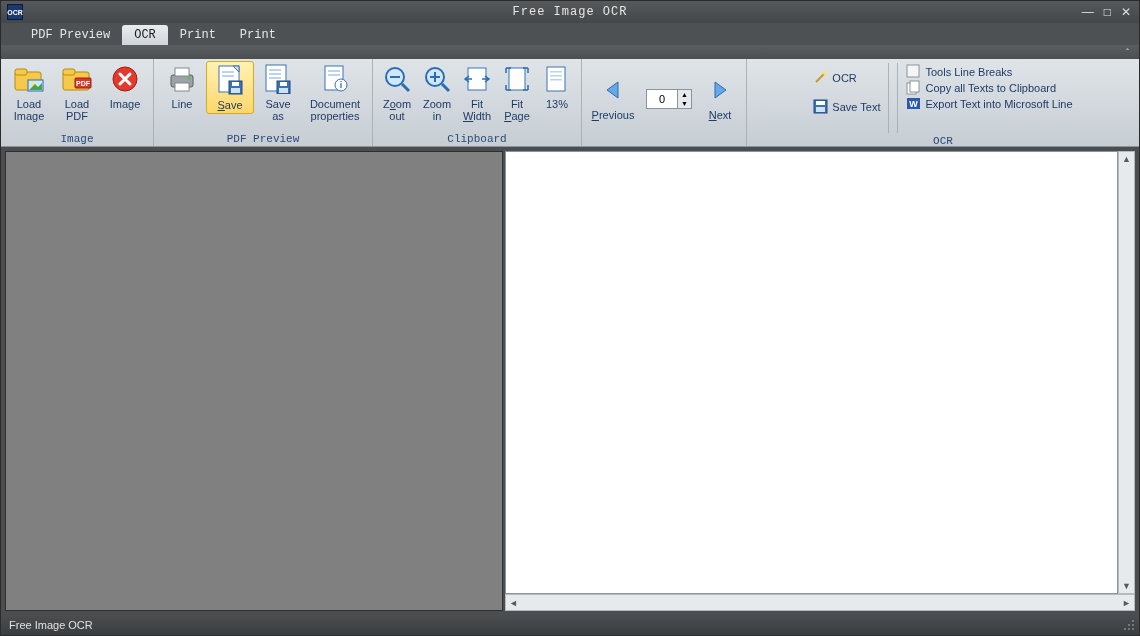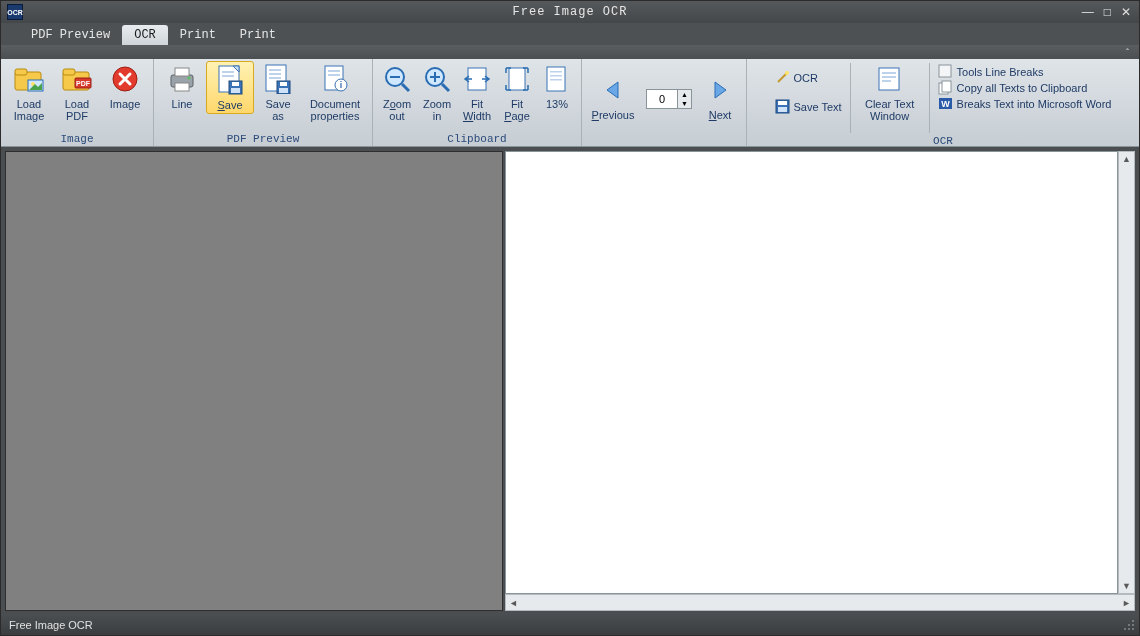--- a/index.html
+++ b/index.html
@@ -282,31 +282,20 @@
                 <svg width="15" height="15">
                   <rect x="1" y="1" width="13" height="13" fill="#3a72b5" stroke="#1f4a80"></rect>
                   <rect x="3" y="2" width="9" height="4" fill="#fff"></rect>
                   <rect x="3" y="8" width="9" height="5" fill="#cfe2f7"></rect>
                 </svg>
               </span>
             <span>Save Text</span>
           </div>
         </div>
         <div style="width:1px;background:#a9b2b9;height:70px;margin:2px 4px;"></div>
-        <div class="rbtn" style="width:70px">
-          <div class="ico">
-            <svg width="28" height="28">
-                <rect x="3" y="3" width="20" height="22" fill="#fff" stroke="#3a72b5"></rect>
-                <rect x="6" y="7" width="14" height="2" fill="#bcd3eb"></rect>
-                <rect x="6" y="11" width="14" height="2" fill="#bcd3eb"></rect>
-                <rect x="6" y="15" width="9" height="2" fill="#bcd3eb"></rect>
-              </svg>
-          </div>
-          <div class="lbl"><span>Clear Text<br>Window</span></div>
-        </div>
         <div style="width:1px;background:#a9b2b9;height:70px;margin:2px 4px;"></div>
         <div class="mini-list">
           <div class="mini-item">
             <span class="mico">
                 <svg width="15" height="15">
                   <rect x="1" y="1" width="12" height="12" fill="#f3f5f7" stroke="#8a949b"></rect>
                 </svg>
               </span>
             <span>Tools Line Breaks</span>
           </div>
@@ -319,21 +308,21 @@
               </span>
             <span>Copy all Texts to Clipboard</span>
           </div>
           <div class="mini-item">
             <span class="mico">
                 <svg width="15" height="15">
                   <rect x="1" y="2" width="13" height="11" fill="#2a5aa8"></rect>
                   <text x="7.5" y="11" font-size="9" fill="#fff" text-anchor="middle" font-weight="bold">W</text>
                 </svg>
               </span>
-            <span>Breaks Text into Microsoft Word</span>
+            <span>Export Text into Microsoft Line</span>
           </div>
         </div>
       </div>
       <div class="group-label">OCR</div>
     </div>
 
   </div>
 
   <div class="workspace">
     <div class="pane-left"></div>

